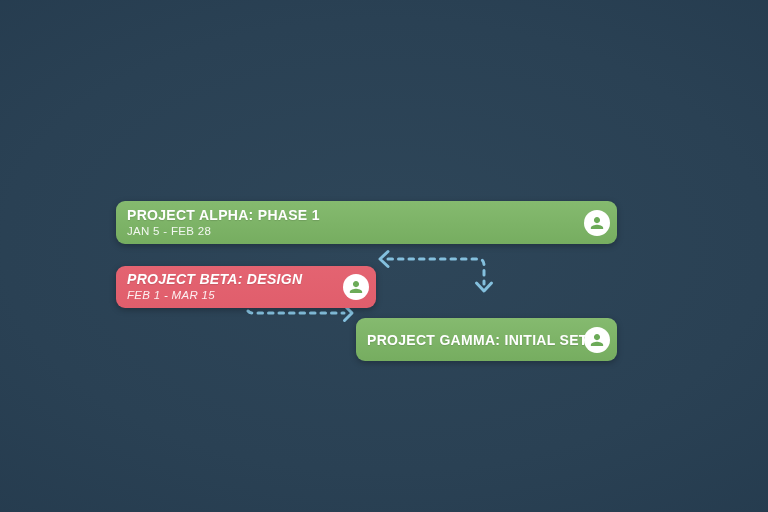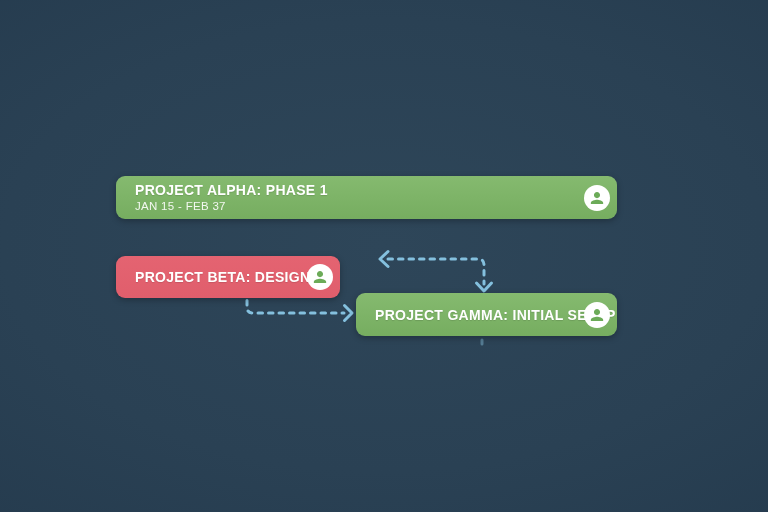--- a/index.html
+++ b/index.html
@@ -20,22 +20,23 @@
     left: 0;
     top: 0;
     pointer-events: none;
   }
   .task {
     position: absolute;
     box-sizing: border-box;
     border-radius: 9px;
     display: flex;
     align-items: center;
-    padding: 0 7px 0 19px;
+    padding: 0 7px 0 11px;
     box-shadow: 0 2px 6px rgba(0,0,0,0.28);
+    margin-top: 25px;
   }
   .task.green {
     background: linear-gradient(180deg, #85ba6f 0%, #76ad60 100%);
   }
   .task.red {
     background: linear-gradient(180deg, #e8697680 0%, #dd556400 100%), #e05e6c;
   }
   .task-text {
     flex: 1;
     min-width: 0;
@@ -92,32 +93,33 @@
     </g>
 
     <g stroke="#84c0de" stroke-width="3" stroke-linecap="round" opacity="0.45">
       <path d="M 482 340 V 350" stroke-dasharray="4 6"></path>
     </g>
   </svg>
 
   <div class="task green" style="left:116px; top:176px; width:501px; height:43px;">
     <div class="task-text">
       <div class="task-title">PROJECT ALPHA: PHASE 1</div>
-      <div class="task-dates">JAN 15 - FEB 37</div>
+      <div class="task-dates">JAN 5 - FEB 28</div>
     </div>
     <div class="avatar">
       <svg width="18" height="18" viewBox="0 0 24 24">
         <path fill="#6cab58" d="M12 12.2c2.3 0 4.1-1.85 4.1-4.1S14.3 4 12 4 7.9 5.85 7.9 8.1s1.8 4.1 4.1 4.1zm0 2.1c-2.75 0-8.2 1.38-8.2 4.1v1.6h16.4v-1.6c0-2.72-5.45-4.1-8.2-4.1z"></path>
       </svg>
     </div>
   </div>
 
-  <div class="task red" style="left:116px; top:256px; width:224px; height:42px;">
+  <div class="task red" style="left:116px; top:241px; width:260px; height:42px;font-style:italic;">
     <div class="task-text">
       <div class="task-title">PROJECT BETA: DESIGN</div>
+      <div class="task-dates">FEB 1 - MAR 15</div>
     </div>
     <div class="avatar">
       <svg width="18" height="18" viewBox="0 0 24 24">
         <path fill="#6cab58" d="M12 12.2c2.3 0 4.1-1.85 4.1-4.1S14.3 4 12 4 7.9 5.85 7.9 8.1s1.8 4.1 4.1 4.1zm0 2.1c-2.75 0-8.2 1.38-8.2 4.1v1.6h16.4v-1.6c0-2.72-5.45-4.1-8.2-4.1z"></path>
       </svg>
     </div>
   </div>
 
   <div class="task green" style="left:356px; top:293px; width:261px; height:43px;">
     <div class="task-text">

